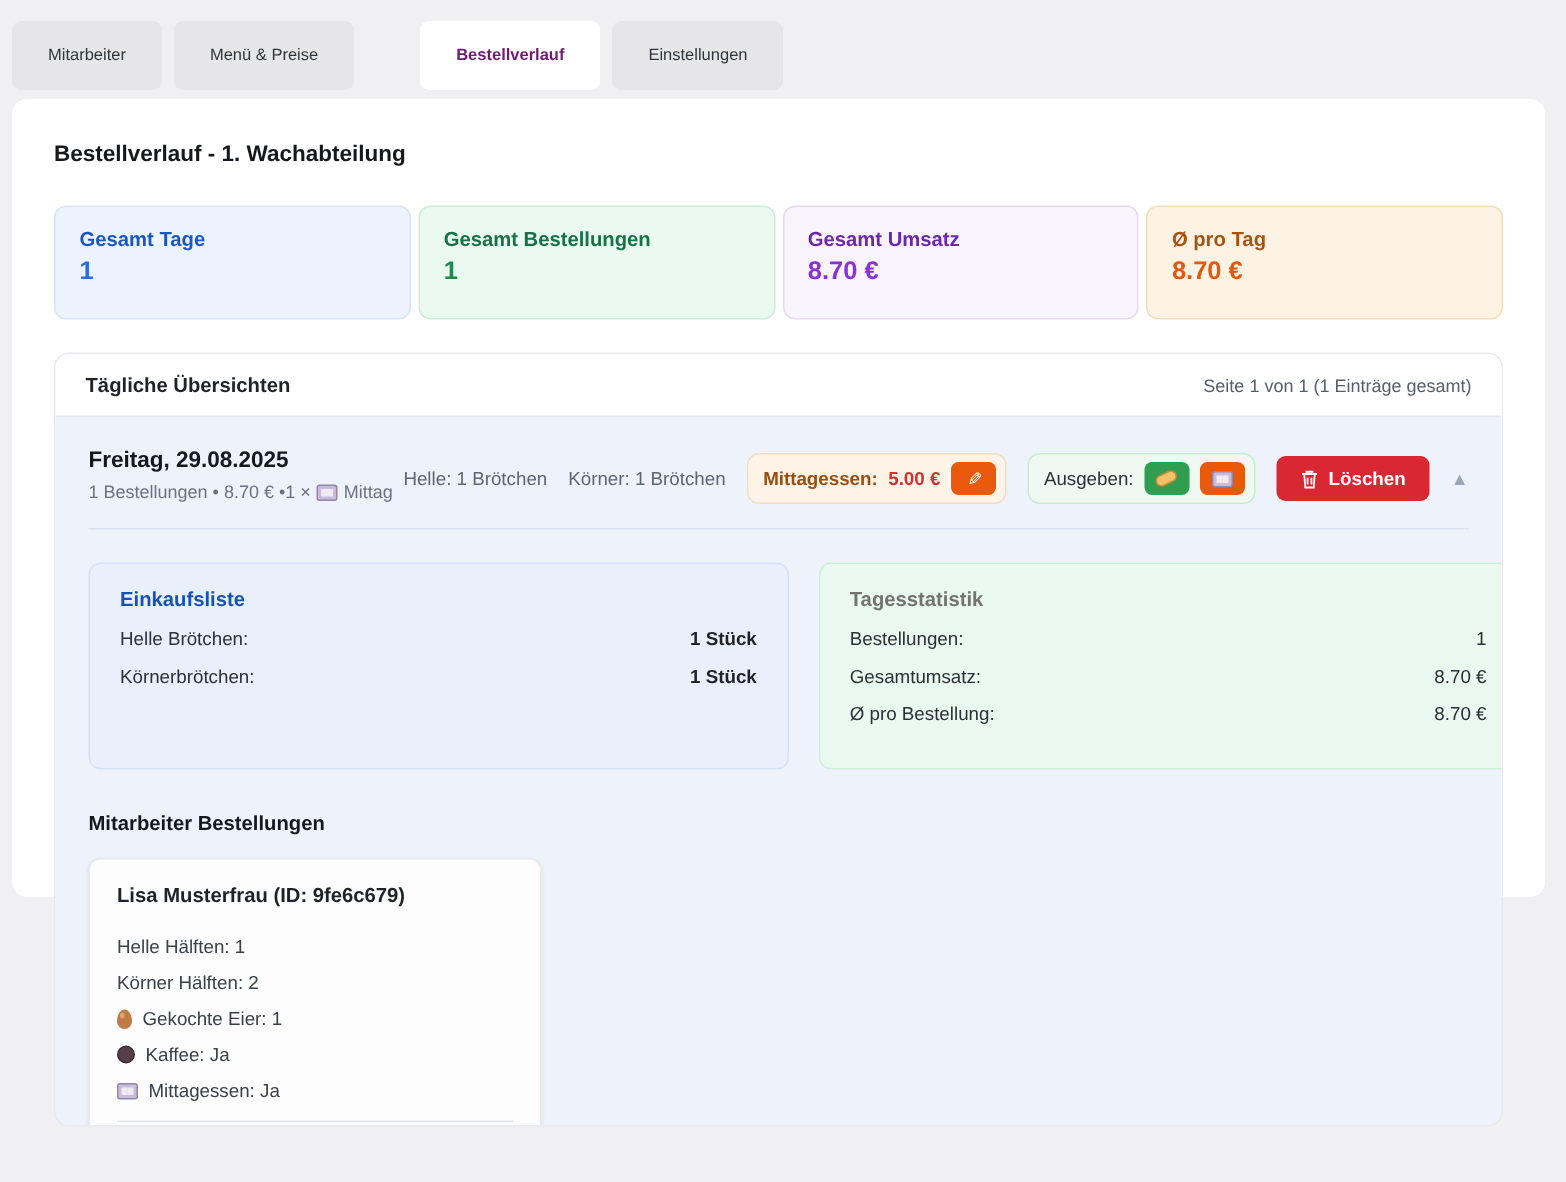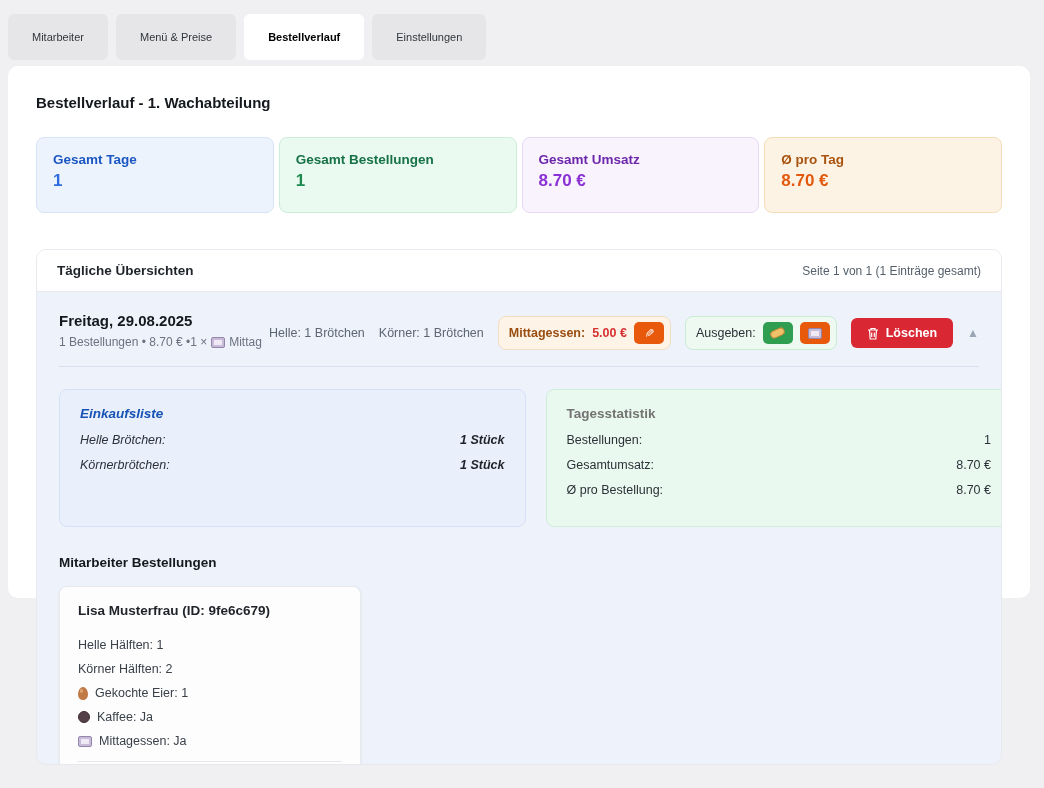--- a/index.html
+++ b/index.html
@@ -12,32 +12,32 @@
   }
 
   
   .tabbar { display:flex; gap:8px; padding:14px 0 0 8px; height:60px; }
   .tab {
     border:none; cursor:pointer;
     background:#e6e6e8; color:#31363c;
     font-family:inherit; font-size:11px;
     padding:11px 24px; border-radius:6px;
   }
-  .tab.active { background:#ffffff; color:#000000; font-weight:bold; }
+  .tab.active { background:#ffffff; color:#701a75; font-weight:bold;margin-left:36px; }
 
   
   .main-card {
     margin:6px 14px 0 8px; background:#ffffff;
     border-radius:10px; padding:28px 28px 24px;
     height:532px;
   }
   .page-title { font-size:15px; font-weight:bold; margin-bottom:26px; color:#15181d; }
 
   
-  .stats { display:grid; grid-template-columns:repeat(4,1fr); gap:5px; margin-bottom:36px;border-radius:30px; }
+  .stats { display:grid; grid-template-columns:repeat(4,1fr); gap:5px; margin-bottom:22px;border-radius:30px; }
   .stat { border-radius:8px; padding:14px 16px; border:1px solid transparent; height:76px; }
   .stat-label { font-size:13.5px; font-weight:bold; }
   .stat-value { font-size:17px; font-weight:bold; margin-top:4px; }
   .stat-blue   { background:#edf3fc; border-color:#d7e4f8; }
   .stat-blue .stat-label { color:#1b57c2; } .stat-blue .stat-value { color:#2d6be0; }
   .stat-green  { background:#eafaf0; border-color:#cdecd9; }
   .stat-green .stat-label { color:#177247; } .stat-green .stat-value { color:#1d8a50; }
   .stat-purple { background:#f8f3fd; border-color:#e7d9f6; }
   .stat-purple .stat-label { color:#6d28aa; } .stat-purple .stat-value { color:#8b2fd6; }
   .stat-orange { background:#fdf3e4; border-color:#f5ddba; }
@@ -83,21 +83,21 @@
   }
   .collapse-arrow { font-size:12px; color:#9aa6b5; cursor:pointer; background:none; border:none; }
 
   .day-divider { border:none; border-top:1px solid #d9e1ee; margin:16px 0 22px; }
 
   
   .panels { display:grid; grid-template-columns:1fr 1fr; gap:20px; margin-bottom:28px; width:953px; }
   .panel { border-radius:8px; padding:16px 20px 18px; }
   .panel-title { font-size:13.5px; font-weight:bold; margin-bottom:12px; }
   .panel-row { display:flex; justify-content:space-between; font-size:12.5px; color:#2b3138; margin:11px 0; }
-  .panel-blue  { background:#e9effb; border:1px solid #d5e1f6;font-style:italic; }
+  .panel-blue  { background:#e9effb; border:1px solid #d5e1f6; }
   .panel-blue .panel-title { color:#1753b5; }
   .panel-blue .panel-val { font-weight:bold; color:#1f2329; }
   .panel-green { background:#eaf9ef; border:1px solid #cfeeda; }
   .panel-green .panel-title { color:#737373; }
 
   
   .orders-title { font-size:13.5px; font-weight:bold; color:#15181d; margin-bottom:16px; }
   .emp-card {
     width:302px; background:#fdfdfe; border:1px solid #e8eaee; border-radius:8px;
     padding:16px 18px; box-shadow:0 1px 3px rgba(0,0,0,.07);

